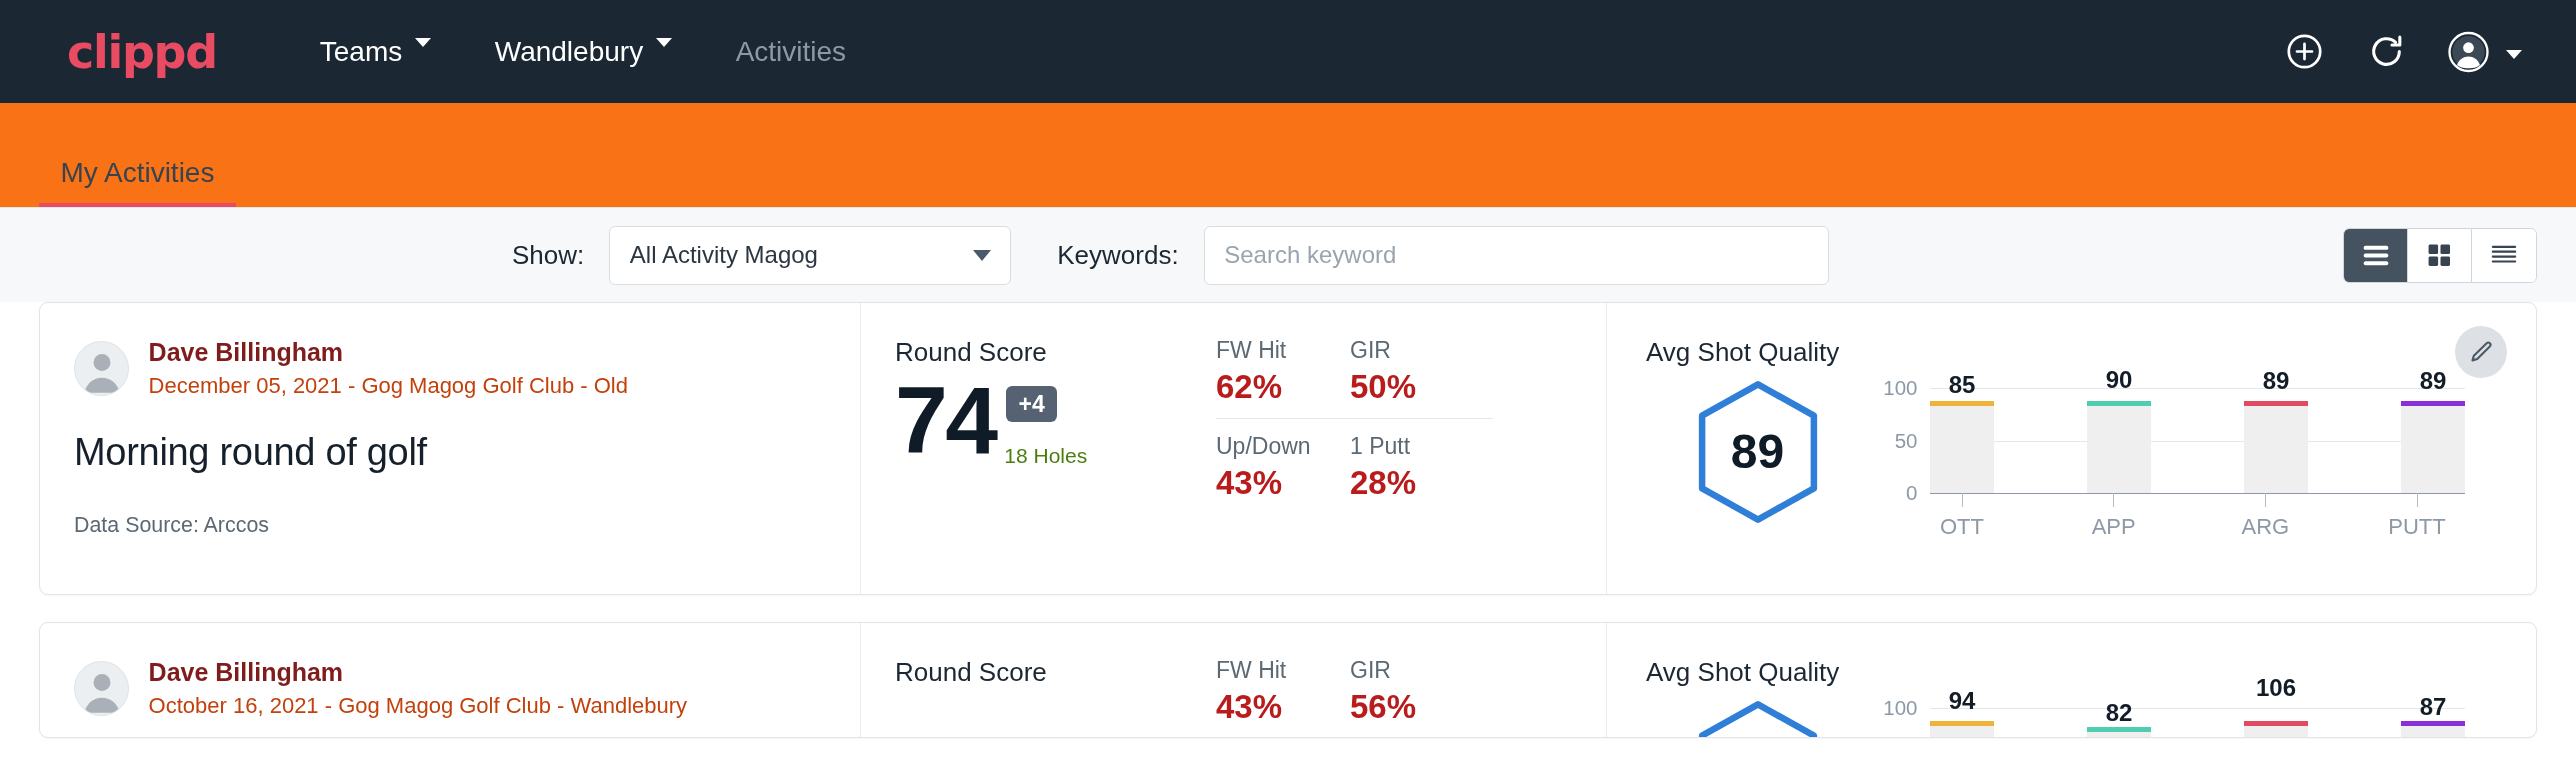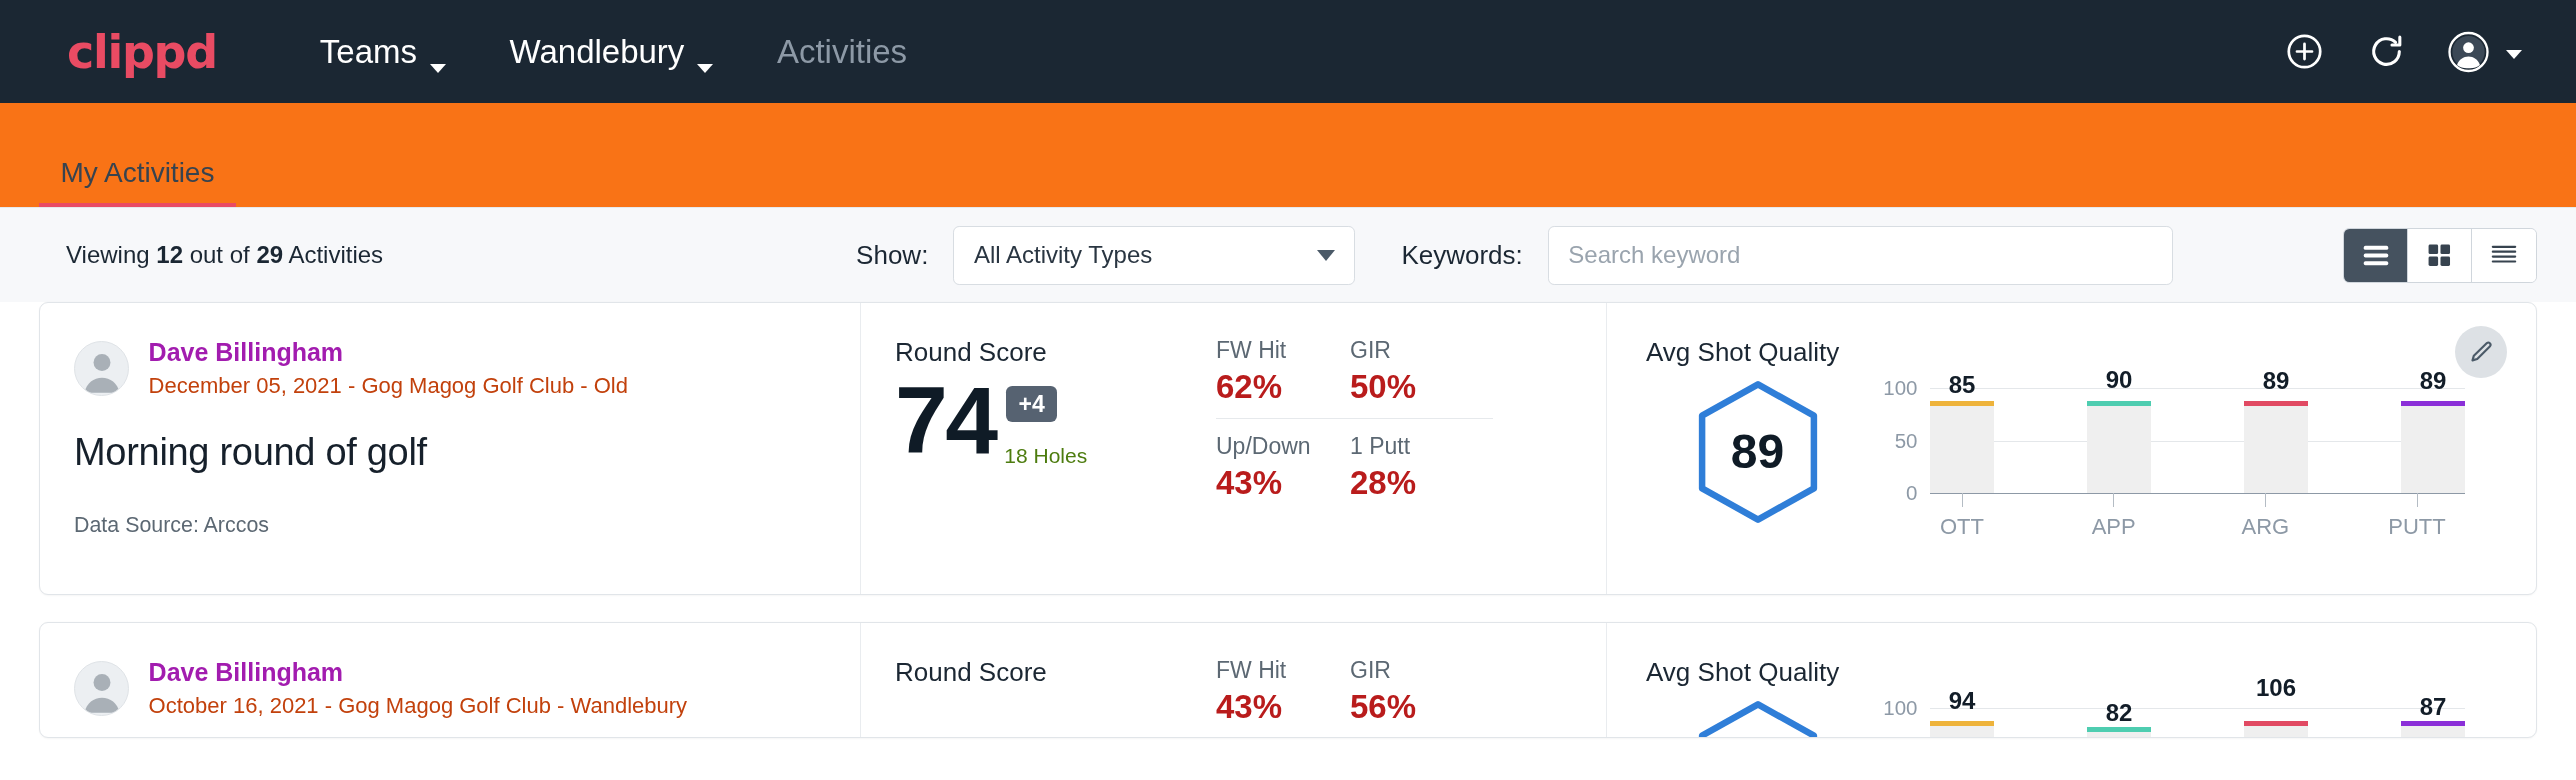--- a/index.html
+++ b/index.html
@@ -26,23 +26,23 @@
     font-weight: 700;
     color: #e94b63;
     letter-spacing: -1.3px;
     margin-right: 103px;
     line-height: 1;
     font-family: "DejaVu Sans", sans-serif;
   }
   .nav-items { display: flex; align-items: center; gap: 64px; }
   .nav-item {
     display: flex;
-    align-items: flex-end;
+    align-items: flex-start;
     gap: 12.5px;
-    font-size: 33px;
+    font-size: 28px;
     color: #ffffff;
     cursor: pointer;
   }
   .nav-item.muted { color: #8d99a6; }
   .chev-down {
     width: 0; height: 0;
     border-left: 8px solid transparent;
     border-right: 8px solid transparent;
     border-top: 9.8px solid currentColor;
     position: relative; top: 2.7px;
@@ -188,21 +188,21 @@
   }
   .who { display: flex; align-items: center; gap: 19.6px; }
   .avatar-sm {
     width: 55px; height: 55px; border-radius: 50%;
     background: #eceff2;
     border: 0.9px solid #dfe3e7;
     display: flex; align-items: flex-end; justify-content: center;
     overflow: hidden;
   }
   .who-text .name {
-    font-size: 25px; font-weight: 700; color: #a21caf; line-height: 1.25;
+    font-size: 25px; font-weight: 700; color: #7f1d1d; line-height: 1.25;
   }
   .who-text .meta {
     font-size: 22px; color: #c2410c; line-height: 1.35; margin-top: 2.7px;
   }
   .title {
     font-size: 38px;
     color: #16202b;
     margin-top: 30px;
     letter-spacing: -0.3px;
   }
@@ -407,28 +407,25 @@
   </div>
 </div>
 
 <div class="tabbar">
   <div class="tab active">
     <span>My Activities</span>
   </div>
 </div>
 
 <div class="filterbar">
-  <div class="viewing">
-    <span>Viewing </span><b>12</b><span> out of </span><b>29</b><span> Activities</span>
-  </div>
 
   <div class="show-label">Show:</div>
 
   <div class="select">
-    <span>All Activity Types</span>
+    <span>All Activity Magog</span>
     <span class="sel-chev"></span>
   </div>
 
   <div class="kw-label">Keywords:</div>
 
   <input class="kw-input" type="text" placeholder="Search keyword" style="">
 
   <div class="viewtoggle">
     <div class="vt-btn active">
       <svg width="30" height="27" viewBox="0 0 24 22">

